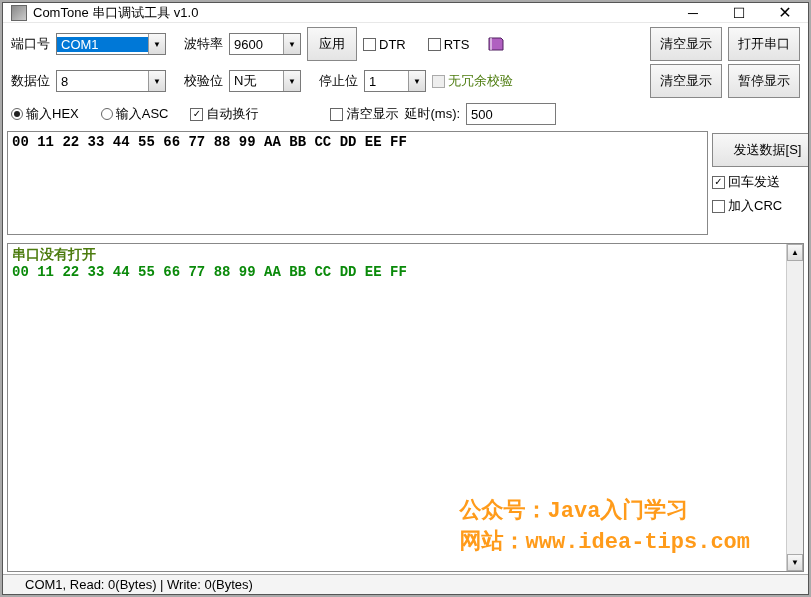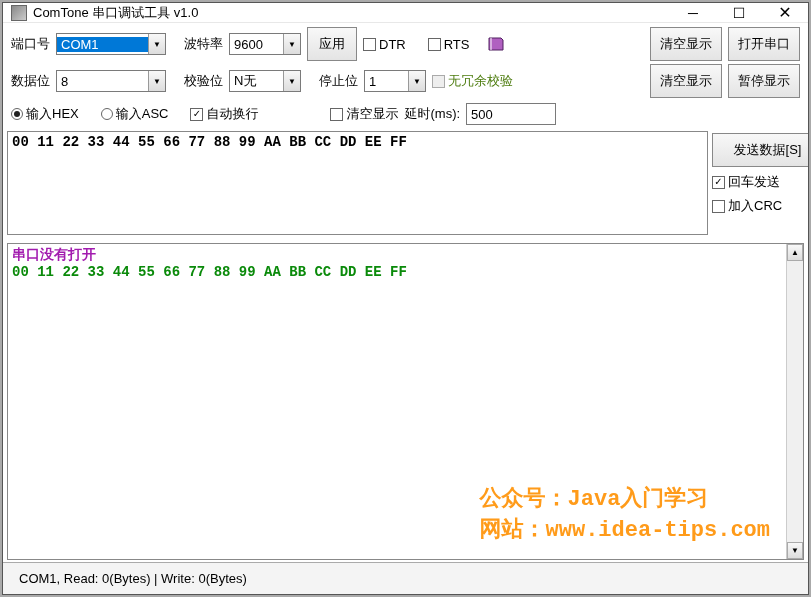--- a/index.html
+++ b/index.html
@@ -26,27 +26,27 @@
 .rcircle { width: 12px; height: 12px; border: 1px solid #666; border-radius: 50%; background: #fff; display: flex; align-items: center; justify-content: center; }
 .rdot { width: 6px; height: 6px; border-radius: 50%; background: #222; }
 .input { height: 22px; border: 1px solid #7a7a7a; background: #fff; padding: 0 4px; font-size: 13px; }
 .help-icon { width: 20px; height: 18px; display:flex;align-items:center;justify-content:center; }
 .panels { flex: 1; display: flex; flex-direction: column; padding: 0 4px 2px 4px; gap: 8px; overflow: hidden; }
 .top-panel { display: flex; gap: 4px; height: 104px; }
 .send-area { flex: 1; border: 1px solid #888; background: #fff; font-family: "Courier New", monospace; font-weight: bold; font-size: 14px; padding: 2px 4px; position: relative; overflow: auto; }
 .send-side { width: 92px; display: flex; flex-direction: column; gap: 6px; padding-top: 2px; }
 .recv-wrap { flex: 1; border: 1px solid #888; background: #fff; position: relative; display: flex; }
 .recv-area { flex: 1; font-family: "Courier New", monospace; font-weight: bold; font-size: 14px; padding: 2px 4px; overflow: auto; position: relative; }
-.recv-line1 { color: #a21caf; }
+.recv-line1 { color: #4d7c0f; }
 .recv-line2 { color: #0a8a0a; }
 .scrollbar { width: 17px; background: #f0f0f0; border-left: 1px solid #ccc; display: flex; flex-direction: column; }
 .sb-btn { height: 17px; background: linear-gradient(#f8f8f8,#ddd); border: 1px solid #aaa; display:flex;align-items:center;justify-content:center;font-size:8px; }
-.watermark { position: absolute; right: 16px; bottom: 12px; text-align: left; pointer-events: none; }
+.watermark { position: absolute; right: 36px; bottom: 12px; text-align: left; pointer-events: none; }
 .wm-line { font-size: 22px; font-weight: bold; color: #ff9b1a; white-space: nowrap; line-height: 1.4; }
-.statusbar { height: 32px; border-top: 1px solid #aaa; padding: 1px 16px; font-size: 13px; background: #f4f4f4; display: flex; align-items: center; }
+.statusbar { height: 20px; border-top: 1px solid #aaa; padding: 1px 22px; font-size: 13px; background: #f4f4f4; display: flex; align-items: center; }
 .disabled-text { color: #4d7c0f; }
 </style>
 </head>
 <body>
 
 <div class="window">
 
   <div class="titlebar">
     <div class="title-icon"></div>
     <div class="title-text">ComTone 串口调试工具 v1.0</div>

